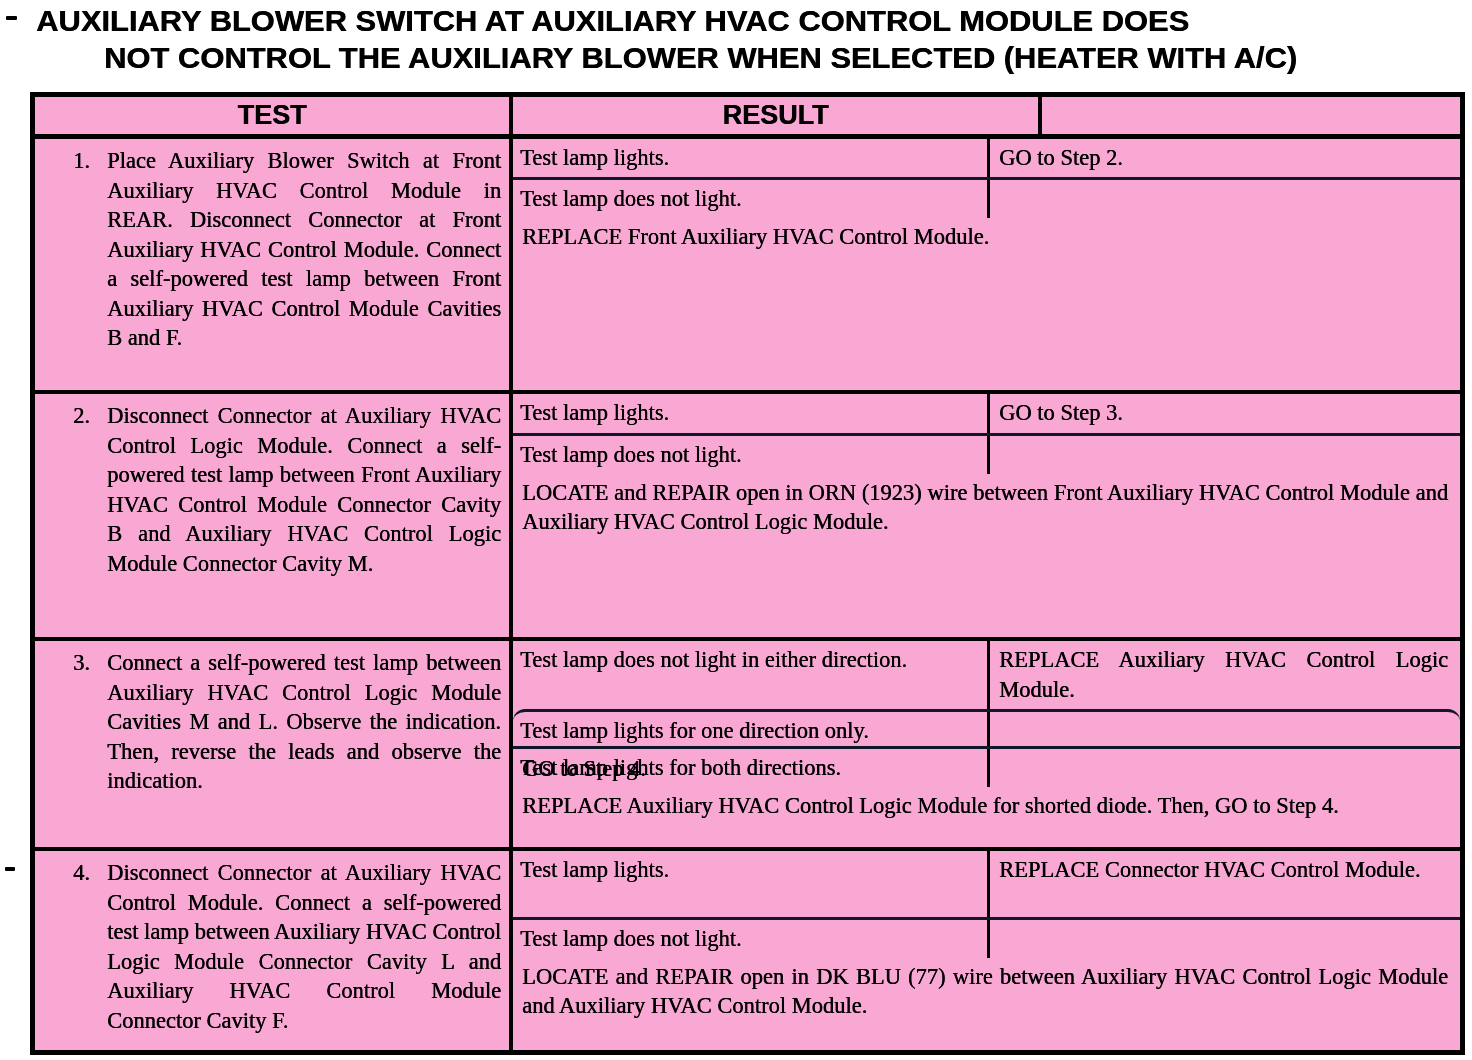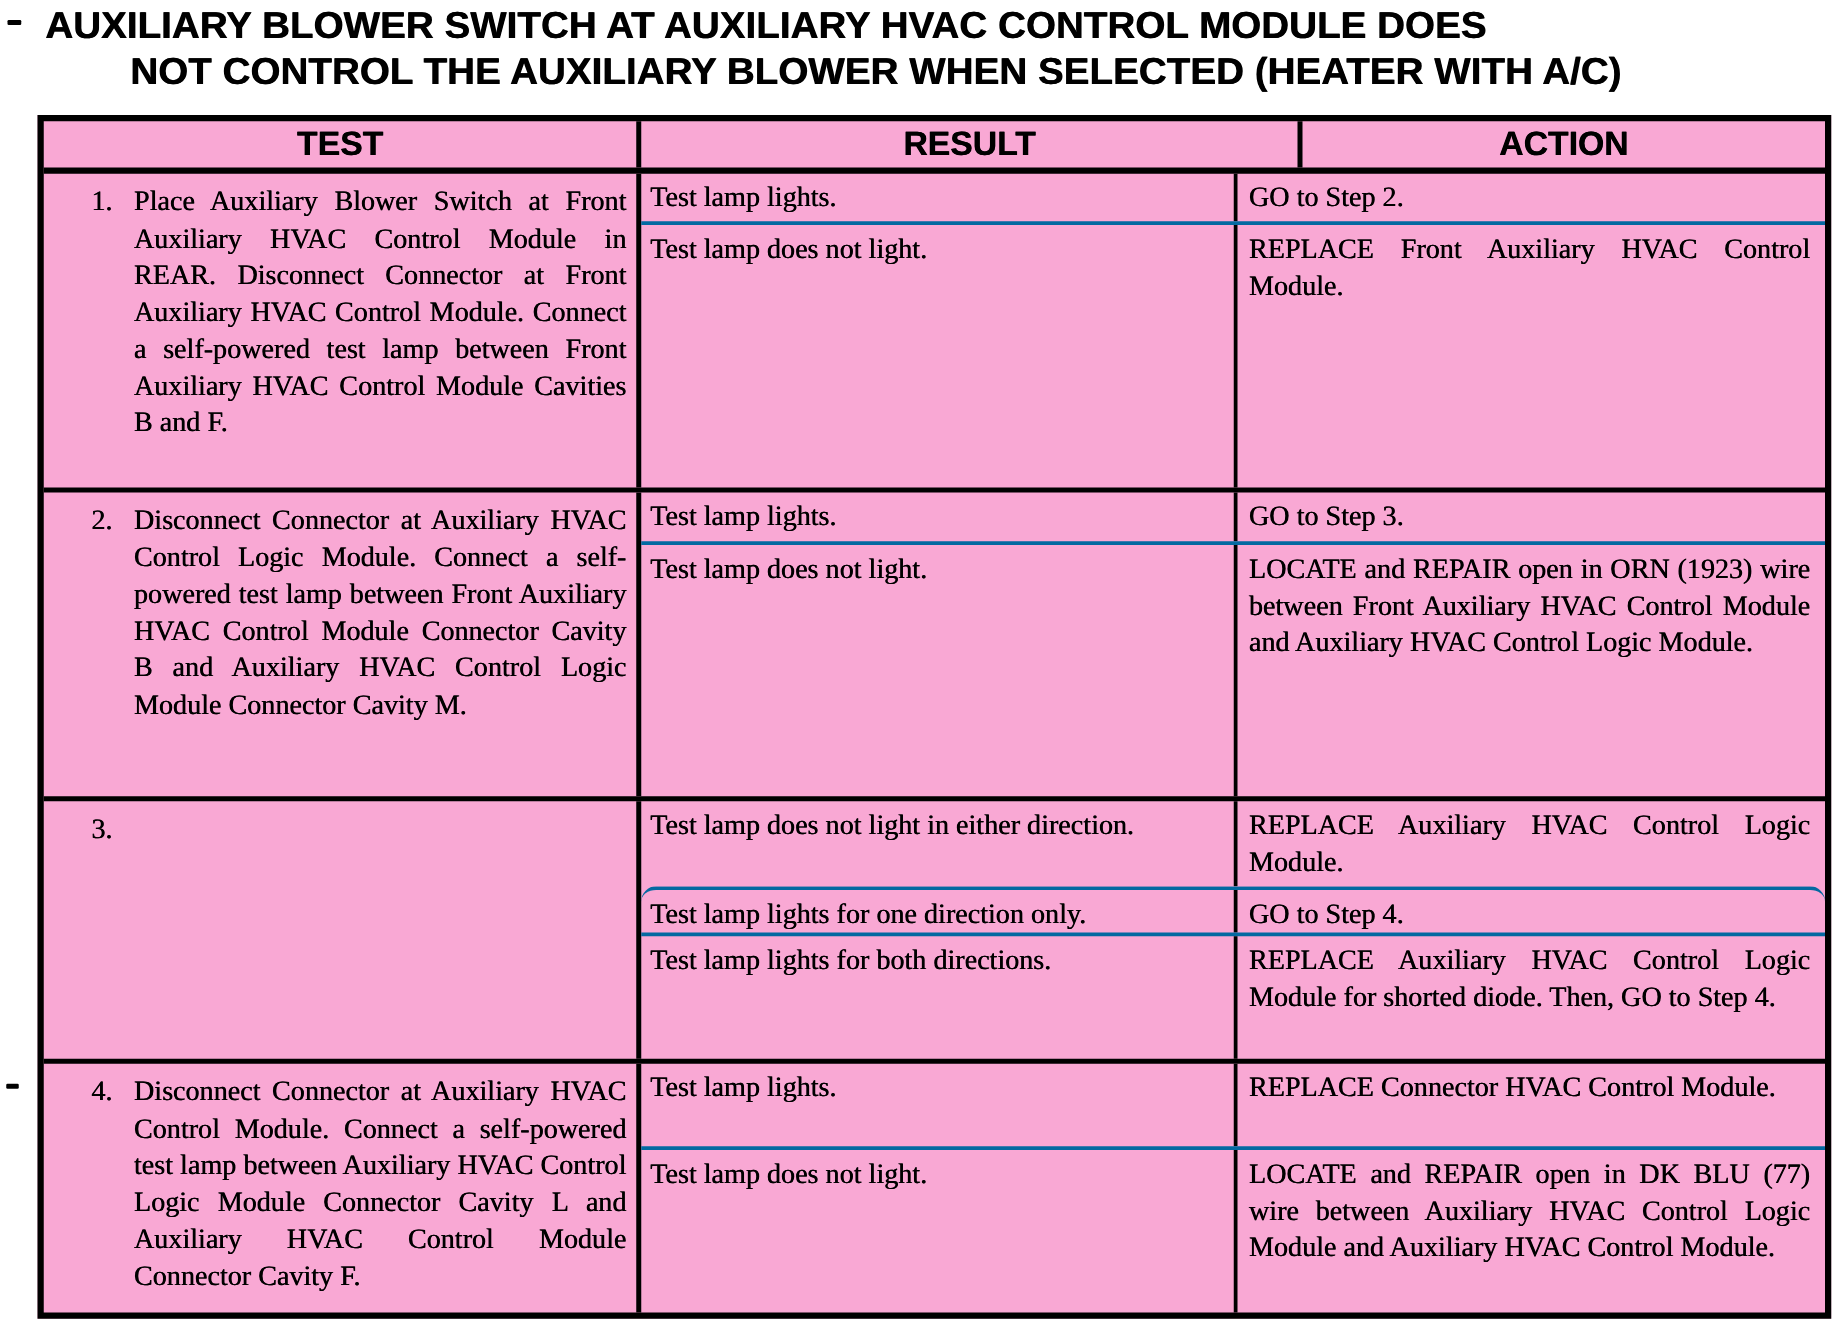--- a/index.html
+++ b/index.html
@@ -111,21 +111,21 @@
   .outcomes {
     flex: 1;
     display: flex;
     flex-direction: column;
   }
   .outcome {
     display: flex;
     box-sizing: border-box;
     flex: 0 0 auto;
   }
-  .outcome + .outcome { border-top: 3px solid #0369a1; }
+  .outcome + .outcome { border-top: 3px solid #0f172a; flex-direction: column; }
   .outcome.grow { flex: 1 1 auto; }
   .o-h38 { height: 38px; }
   .o-h39 { height: 39px; }
   .o-h68 { height: 68px; justify-content: space-between; }
   .o-h37 { height: 37px; border-radius: 12px; }
   .o-h66 { height: 66px; }
 
   .cell-result {
     width: 477px;
     box-sizing: border-box;
@@ -151,21 +151,20 @@
 <div class="tick tick-side"></div>
 
 <div class="title-line title-1">AUXILIARY BLOWER SWITCH AT AUXILIARY HVAC CONTROL MODULE DOES</div>
 <div class="title-line title-2">NOT CONTROL THE AUXILIARY BLOWER WHEN SELECTED (HEATER WITH A/C)</div>
 
 <div class="dtable">
 
   <div class="thead">
     <div class="th th-test">TEST</div>
     <div class="th th-result">RESULT</div>
-    <div class="th th-action">ACTION</div>
   </div>
 
   <div class="step step-1">
     <div class="cell-test">
       <span class="step-num">1.</span>
       <span class="test-text">Place Auxiliary Blower Switch at Front Auxiliary HVAC Control Module in REAR. Disconnect Connector at Front Auxiliary HVAC Control Module. Connect a self-powered test lamp between Front Auxiliary HVAC Control Module Cavities B and F.</span>
     </div>
     <div class="outcomes">
       <div class="outcome o-h38">
         <div class="cell-result">Test lamp lights.</div>
@@ -191,20 +190,21 @@
       <div class="outcome grow">
         <div class="cell-result">Test lamp does not light.</div>
         <div class="cell-action">LOCATE and REPAIR open in ORN (1923) wire between Front Auxiliary HVAC Control Module and Auxiliary HVAC Control Logic Module.</div>
       </div>
     </div>
   </div>
 
   <div class="step step-3">
     <div class="cell-test">
       <span class="step-num">3.</span>
+      <span class="test-text">Connect a self-powered test lamp between Auxiliary HVAC Control Logic Module Cavities M and L. Observe the indication. Then, reverse the leads and observe the indication.</span>
     </div>
     <div class="outcomes">
       <div class="outcome o-h68">
         <div class="cell-result">Test lamp does not light in either direction.</div>
         <div class="cell-action">REPLACE Auxiliary HVAC Control Logic Module.</div>
       </div>
       <div class="outcome o-h37">
         <div class="cell-result">Test lamp lights for one direction only.</div>
         <div class="cell-action">GO to Step 4.</div>
       </div>

